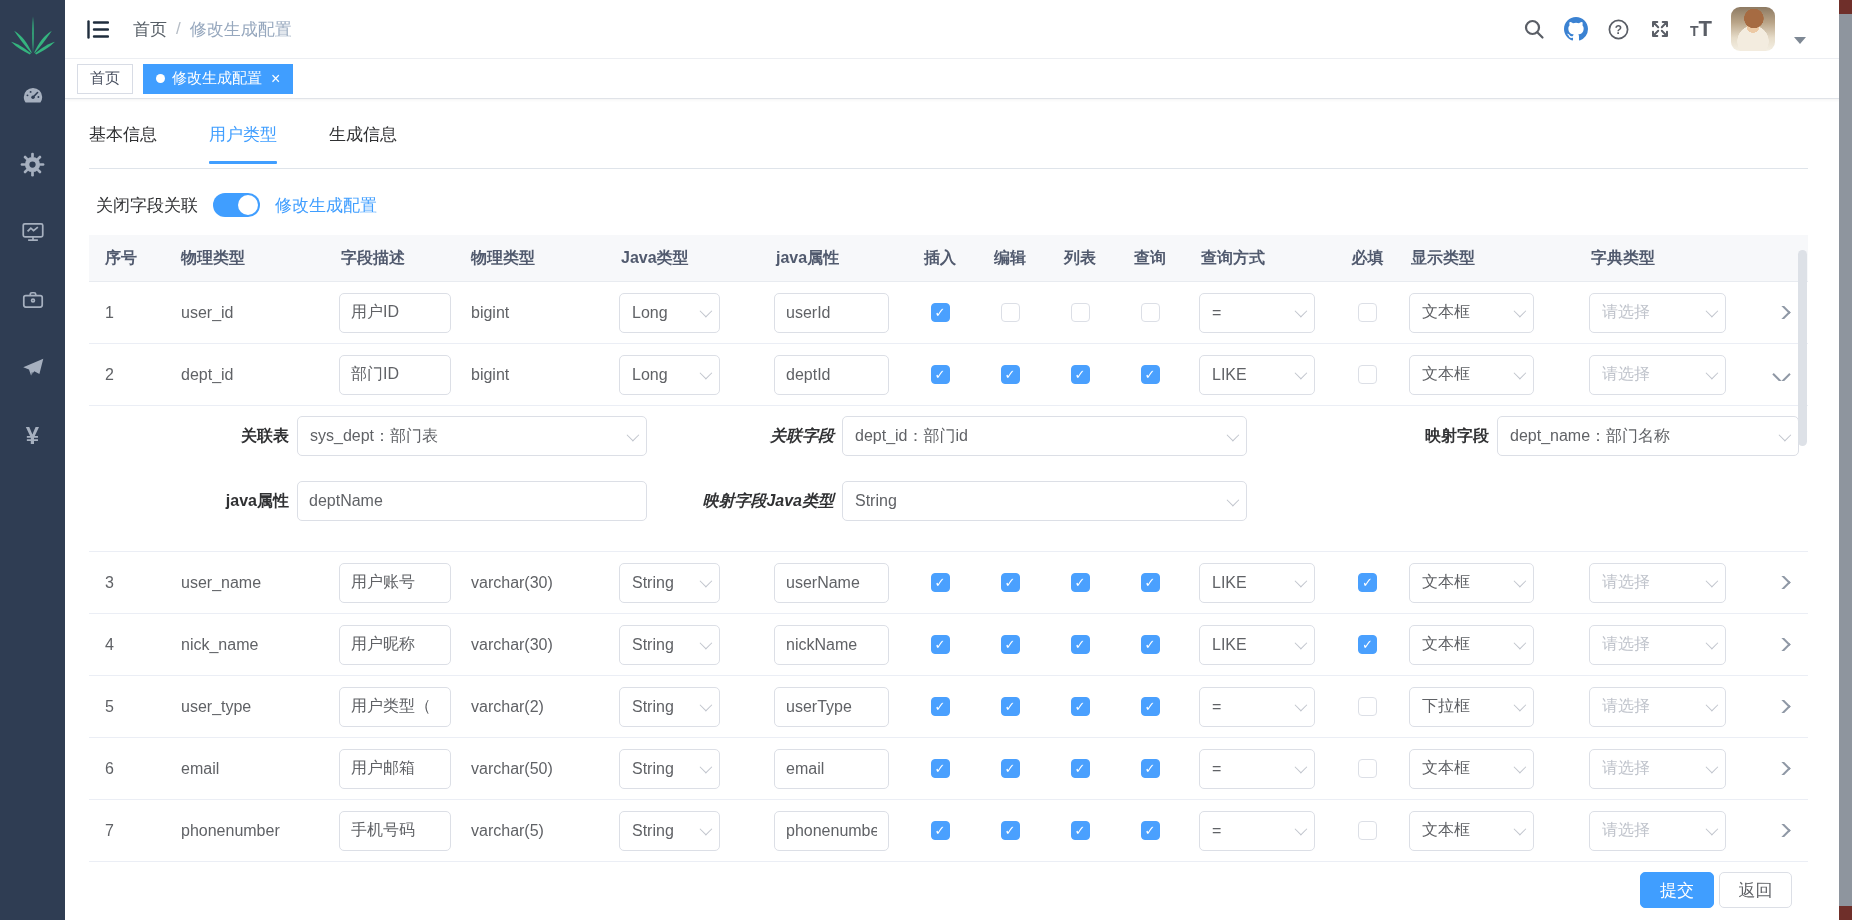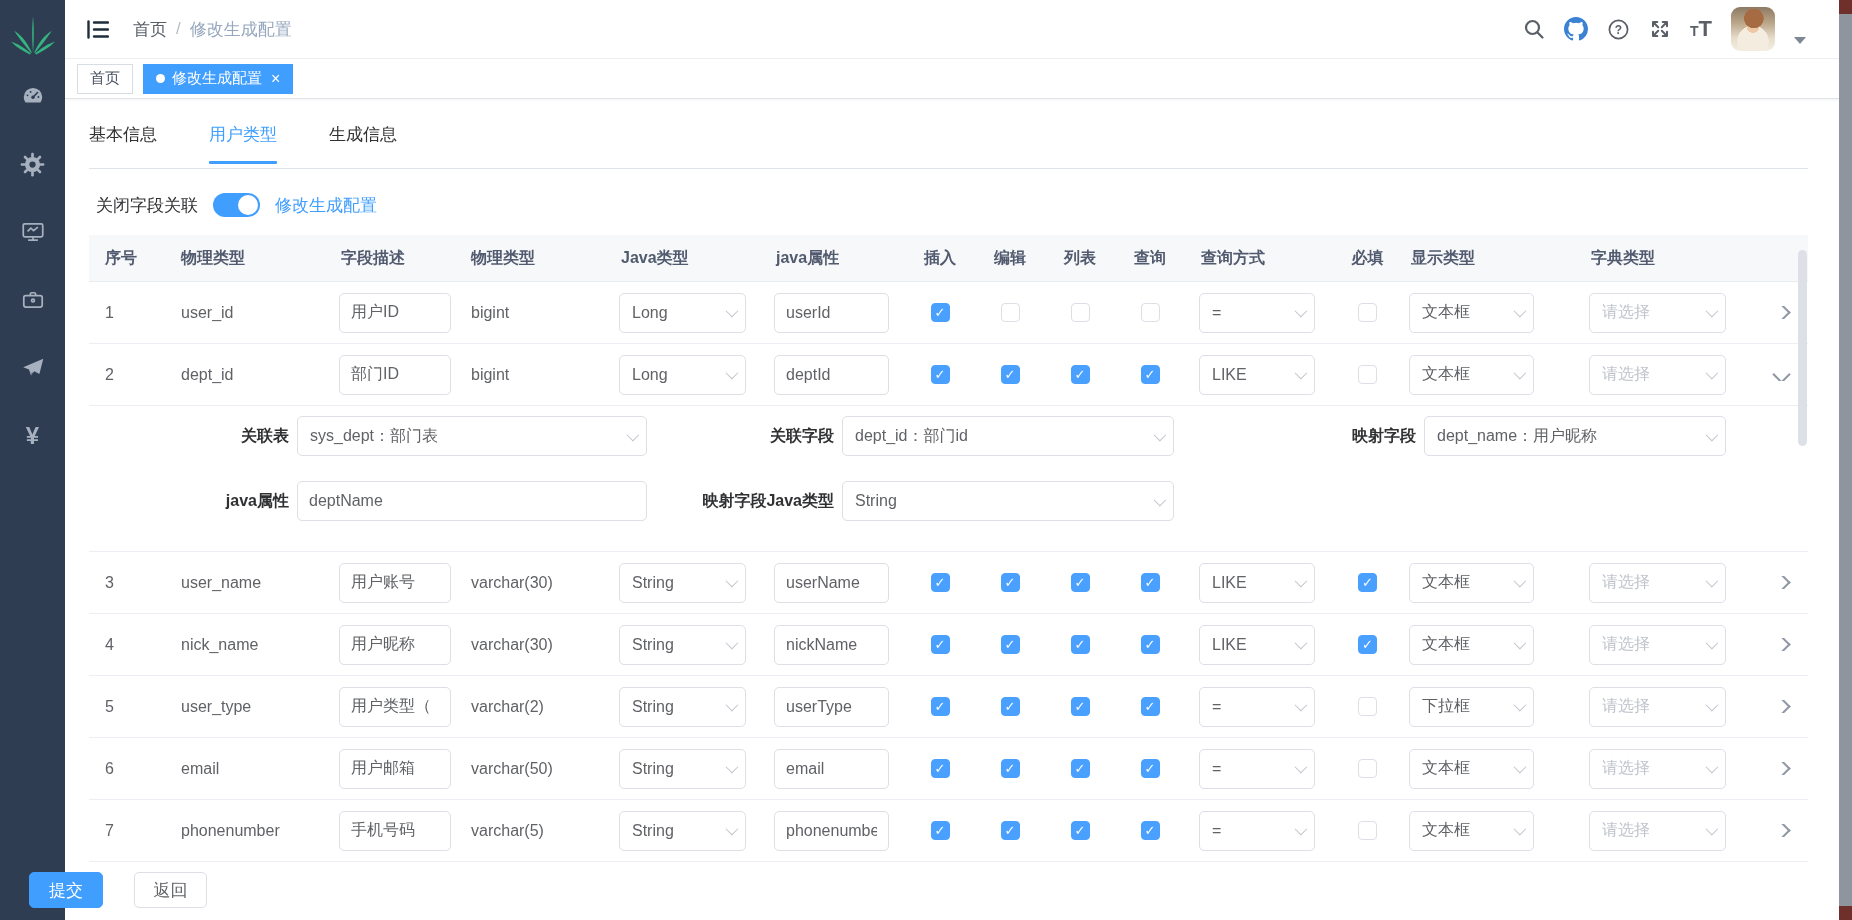--- a/index.html
+++ b/index.html
@@ -71,43 +71,43 @@
   .inp{height:40px;border:1px solid #dcdfe6;border-radius:5px;padding:0 11px;font-size:16px;color:#606266;
     background:#fff;outline:none;font-family:inherit;}
   .inp.desc{width:112px;}
   .inp.jfield{width:115px;}
   .sel{height:40px;border:1px solid #dcdfe6;border-radius:5px;display:inline-flex;align-items:center;
     justify-content:space-between;padding:0 10px 0 12px;background:#fff;cursor:pointer;}
   .sel-val{font-size:16px;color:#606266;white-space:nowrap;overflow:hidden;}
   .sel.placeholder .sel-val{color:#c0c4cc;}
   .chev{width:9px;height:9px;border-right:1.8px solid #c0c4cc;border-bottom:1.8px solid #c0c4cc;
     transform:rotate(45deg) translateY(-2px);margin-left:6px;flex-shrink:0;}
-  .w-javatype{width:127px;}.w-query{width:116px;}.w-html{width:125px;}.w-dict{width:137px;}
+  .w-javatype{width:101px;}.w-query{width:116px;}.w-html{width:125px;}.w-dict{width:137px;}
   .cb{width:19px;height:19px;border-radius:4px;border:1px solid #dcdfe6;background:#fff;display:flex;
     align-items:center;justify-content:center;cursor:pointer;color:transparent;font-size:13px;}
   .cb.on{background:#4AA0FE;border-color:#4AA0FE;color:#fff;font-weight:bold;}
   .expander{width:13px;height:13px;border-right:2px solid #8f98a5;border-bottom:2px solid #8f98a5;cursor:pointer;}
   .expander.right{transform:rotate(-45deg);}
   .expander.down{transform:rotate(45deg);}
 
   
   .exp-panel{border-bottom:1px solid #ebeef5;padding:10px 0 30px;}
   .exp-row{display:flex;align-items:center;}
   .exp-row + .exp-row{margin-top:25px;}
   .exp-label{font-weight:bold;color:#303133;font-size:16px;text-align:right;flex-shrink:0;white-space:nowrap;}
   .exp-g1{width:200px;}
-  .exp-g2{width:179px;margin-left:8px;}
+  .exp-g2{width:179px;margin-left:8px;font-style:italic;}
   .exp-g3{width:234px;margin-left:8px;}
   .exp-field{margin-left:8px;}
   .exp-f1{width:350px;}
-  .exp-f2{width:332px;}
+  .exp-f2{width:405px;}
   .exp-f3{width:302px;}
 
   
-  .footer{display:flex;justify-content:flex-start;gap:31px;margin-top:10px;transform:translateX(-60px);}
+  .footer{display:flex;justify-content:flex-end;gap:5px;margin-top:10px;transform:translateX(-60px);}
   .btn{height:36px;border-radius:5px;font-size:17px;cursor:pointer;font-family:inherit;display:flex;
     align-items:center;justify-content:center;}
   .btn-primary{width:74px;background:#409EFF;color:#fff;border:1px solid #409EFF;}
   .btn-plain{width:73px;background:#fff;color:#606266;border:1px solid #dcdfe6;}
 
   
   .inner-scroll{position:absolute;left:1733px;top:250px;width:9px;height:196px;border-radius:5px;background:#dde1e7;cursor:pointer;}
   .outer-scroll{position:absolute;right:0;top:0;width:13px;height:920px;background:#8e959e;cursor:pointer;}
   .sb-corner{position:absolute;left:0;width:13px;height:14px;background:#6f2f2a;}
   .sb-corner.top{top:0;}
@@ -370,21 +370,21 @@
                   <span class="sel-val">sys_dept：部门表</span>
                   <i class="chev"></i>
                 </div>
                 <span class="exp-label exp-g2">关联字段</span>
                 <div class="sel exp-f2 exp-field">
                   <span class="sel-val">dept_id：部门id</span>
                   <i class="chev"></i>
                 </div>
                 <span class="exp-label exp-g3">映射字段</span>
                 <div class="sel exp-f3 exp-field">
-                  <span class="sel-val">dept_name：用户昵称</span>
+                  <span class="sel-val">dept_name：部门名称</span>
                   <i class="chev"></i>
                 </div>
               </div>
               <div class="exp-row">
                 <span class="exp-label exp-g1">java属性</span>
                 <input class="inp exp-field exp-f1" value="deptName" style="">
                 <span class="exp-label exp-g2">映射字段Java类型</span>
                 <div class="sel exp-f2 exp-field">
                   <span class="sel-val">String</span>
                   <i class="chev"></i>

